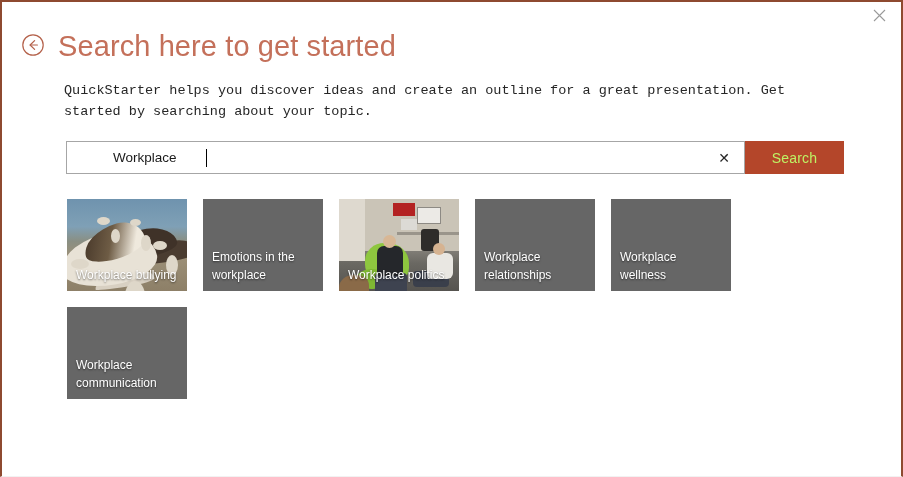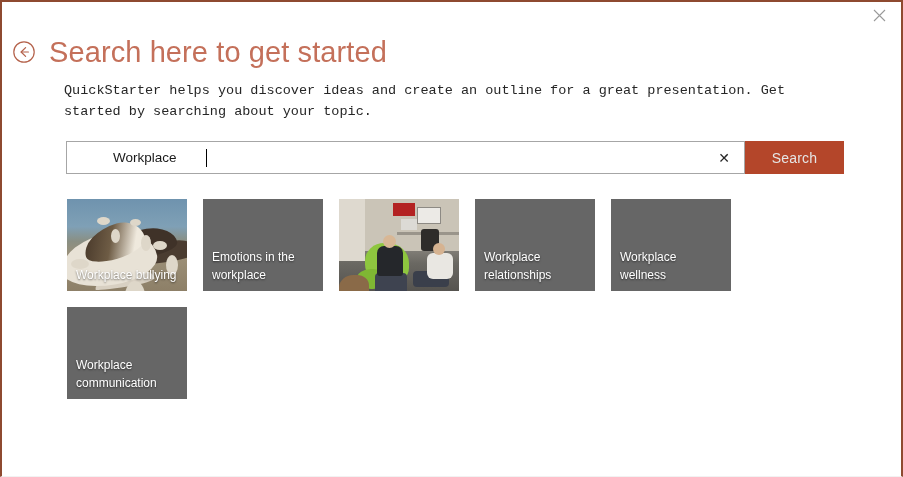--- a/index.html
+++ b/index.html
@@ -42,23 +42,23 @@
   
   .header {
     position: absolute;
     left: 0;
     top: 30px;
     width: 100%;
   }
 
   .title-row {
     display: flex;
-    align-items: center;
     padding-left: 9px;
     height: 40px;
+    margin-left: 9px;
   }
 
   .back-btn {
     width: 26px;
     height: 26px;
     flex: 0 0 26px;
     border: none;
     background: transparent;
     padding: 0;
     cursor: pointer;
@@ -147,21 +147,21 @@
     align-items: center;
     justify-content: center;
     font-family: "Liberation Sans", sans-serif;
   }
 
   .search-btn {
     width: 99px;
     height: 33px;
     border: none;
     background: #b4462a;
-    color: #e5e5e5;
+    color: #bef264;
     font-family: "Liberation Sans", sans-serif;
     font-size: 14px;
     cursor: pointer;
     letter-spacing: 0.2px;
   }
 
   
   .tile-grid {
     position: absolute;
     left: 65px;
@@ -340,20 +340,21 @@
         <i class="office-el of-green2"></i>
         <i class="office-el of-pers1l"></i>
         <i class="office-el of-pers1b"></i>
         <i class="office-el of-pers1h"></i>
         <i class="office-el of-pers2l"></i>
         <i class="office-el of-pers2b"></i>
         <i class="office-el of-pers2h"></i>
         <i class="office-el of-dog"></i>
         <i class="office-el of-floor"></i>
       </div>
+      <div class="tile-label">Workplace politics</div>
     </div>
 
     <div class="tile">
       <div class="tile-label">Workplace relationships</div>
     </div>
 
     <div class="tile">
       <div class="tile-label">Workplace wellness</div>
     </div>
 

